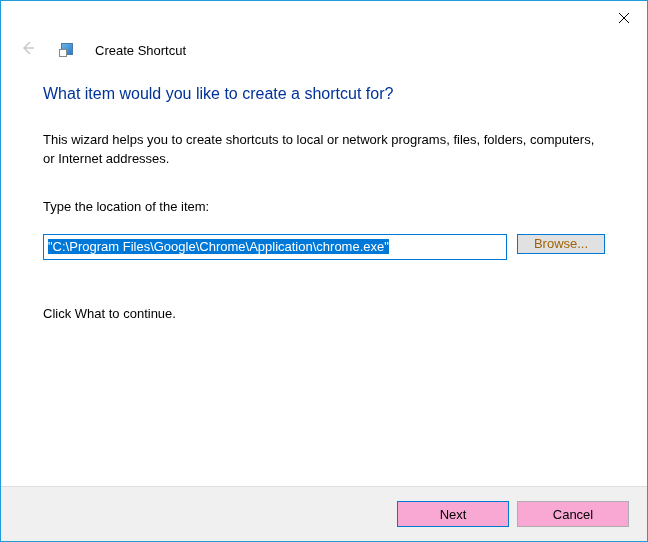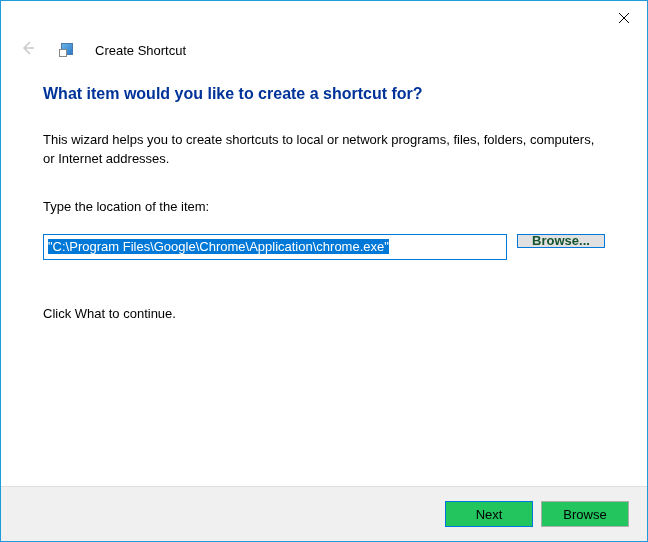--- a/index.html
+++ b/index.html
@@ -81,21 +81,21 @@
     .header-title {
       font-size: 13px;
       color: #000;
     }
     .content {
       flex: 1;
       padding: 18px 42px 10px 42px;
     }
     .main-heading {
       font-size: 16px;
-      font-weight: 700;
+      font-weight: 400;
       color: #003399;
       margin-bottom: 28px;
     }
     .description {
       font-size: 13px;
       color: #000000;
       line-height: 1.45;
       margin-bottom: 30px;
     }
     .field-label {
@@ -120,49 +120,48 @@
     }
     .path-input {
       font-size: 13px;
       color: #fff;
       background: #0078d7;
       padding: 0 0;
       white-space: nowrap;
     }
     .browse-btn {
       width: 88px;
-      height: 14px;
+      height: 20px;
       background: #e1e1e1;
       border: 1px solid #0078d7;
       font-size: 13px;
-      color: #14532d;
+      color: #a16207;
       cursor: pointer;
       display: flex;
       align-items: center;
       justify-content: center;
-      font-weight: bold;
     }
     .continue {
       font-size: 13px;
       color: #000;
     }
     .footer {
       border-top: 1px solid #dfdfdf;
       background: #f0f0f0;
       padding: 14px 18px;
       display: flex;
       justify-content: flex-end;
       gap: 8px;
     }
     .footer button {
-      width: 88px;
+      width: 112px;
       height: 26px;
       font-size: 13px;
       cursor: pointer;
-      background: #22c55e;
+      background: #f9a8d4;
     }
     .next-btn {
       border: 1px solid #0078d7;
       color: #000;
     }
     .cancel-btn {
       border: 1px solid #adadad;
       color: #000;
     }
   </style>
@@ -197,14 +196,14 @@
     <div class="path-input-wrapper">
       <span class="path-input">"C:\Program Files\Google\Chrome\Application\chrome.exe"</span>
     </div>
     <button class="browse-btn">Browse...</button>
   </div>
   <p class="continue">Click What to continue.</p>
 </div>
 
 <div class="footer">
   <button class="next-btn">Next</button>
-  <button class="cancel-btn">Browse</button>
+  <button class="cancel-btn">Cancel</button>
 </div>
 
 </body></html>

